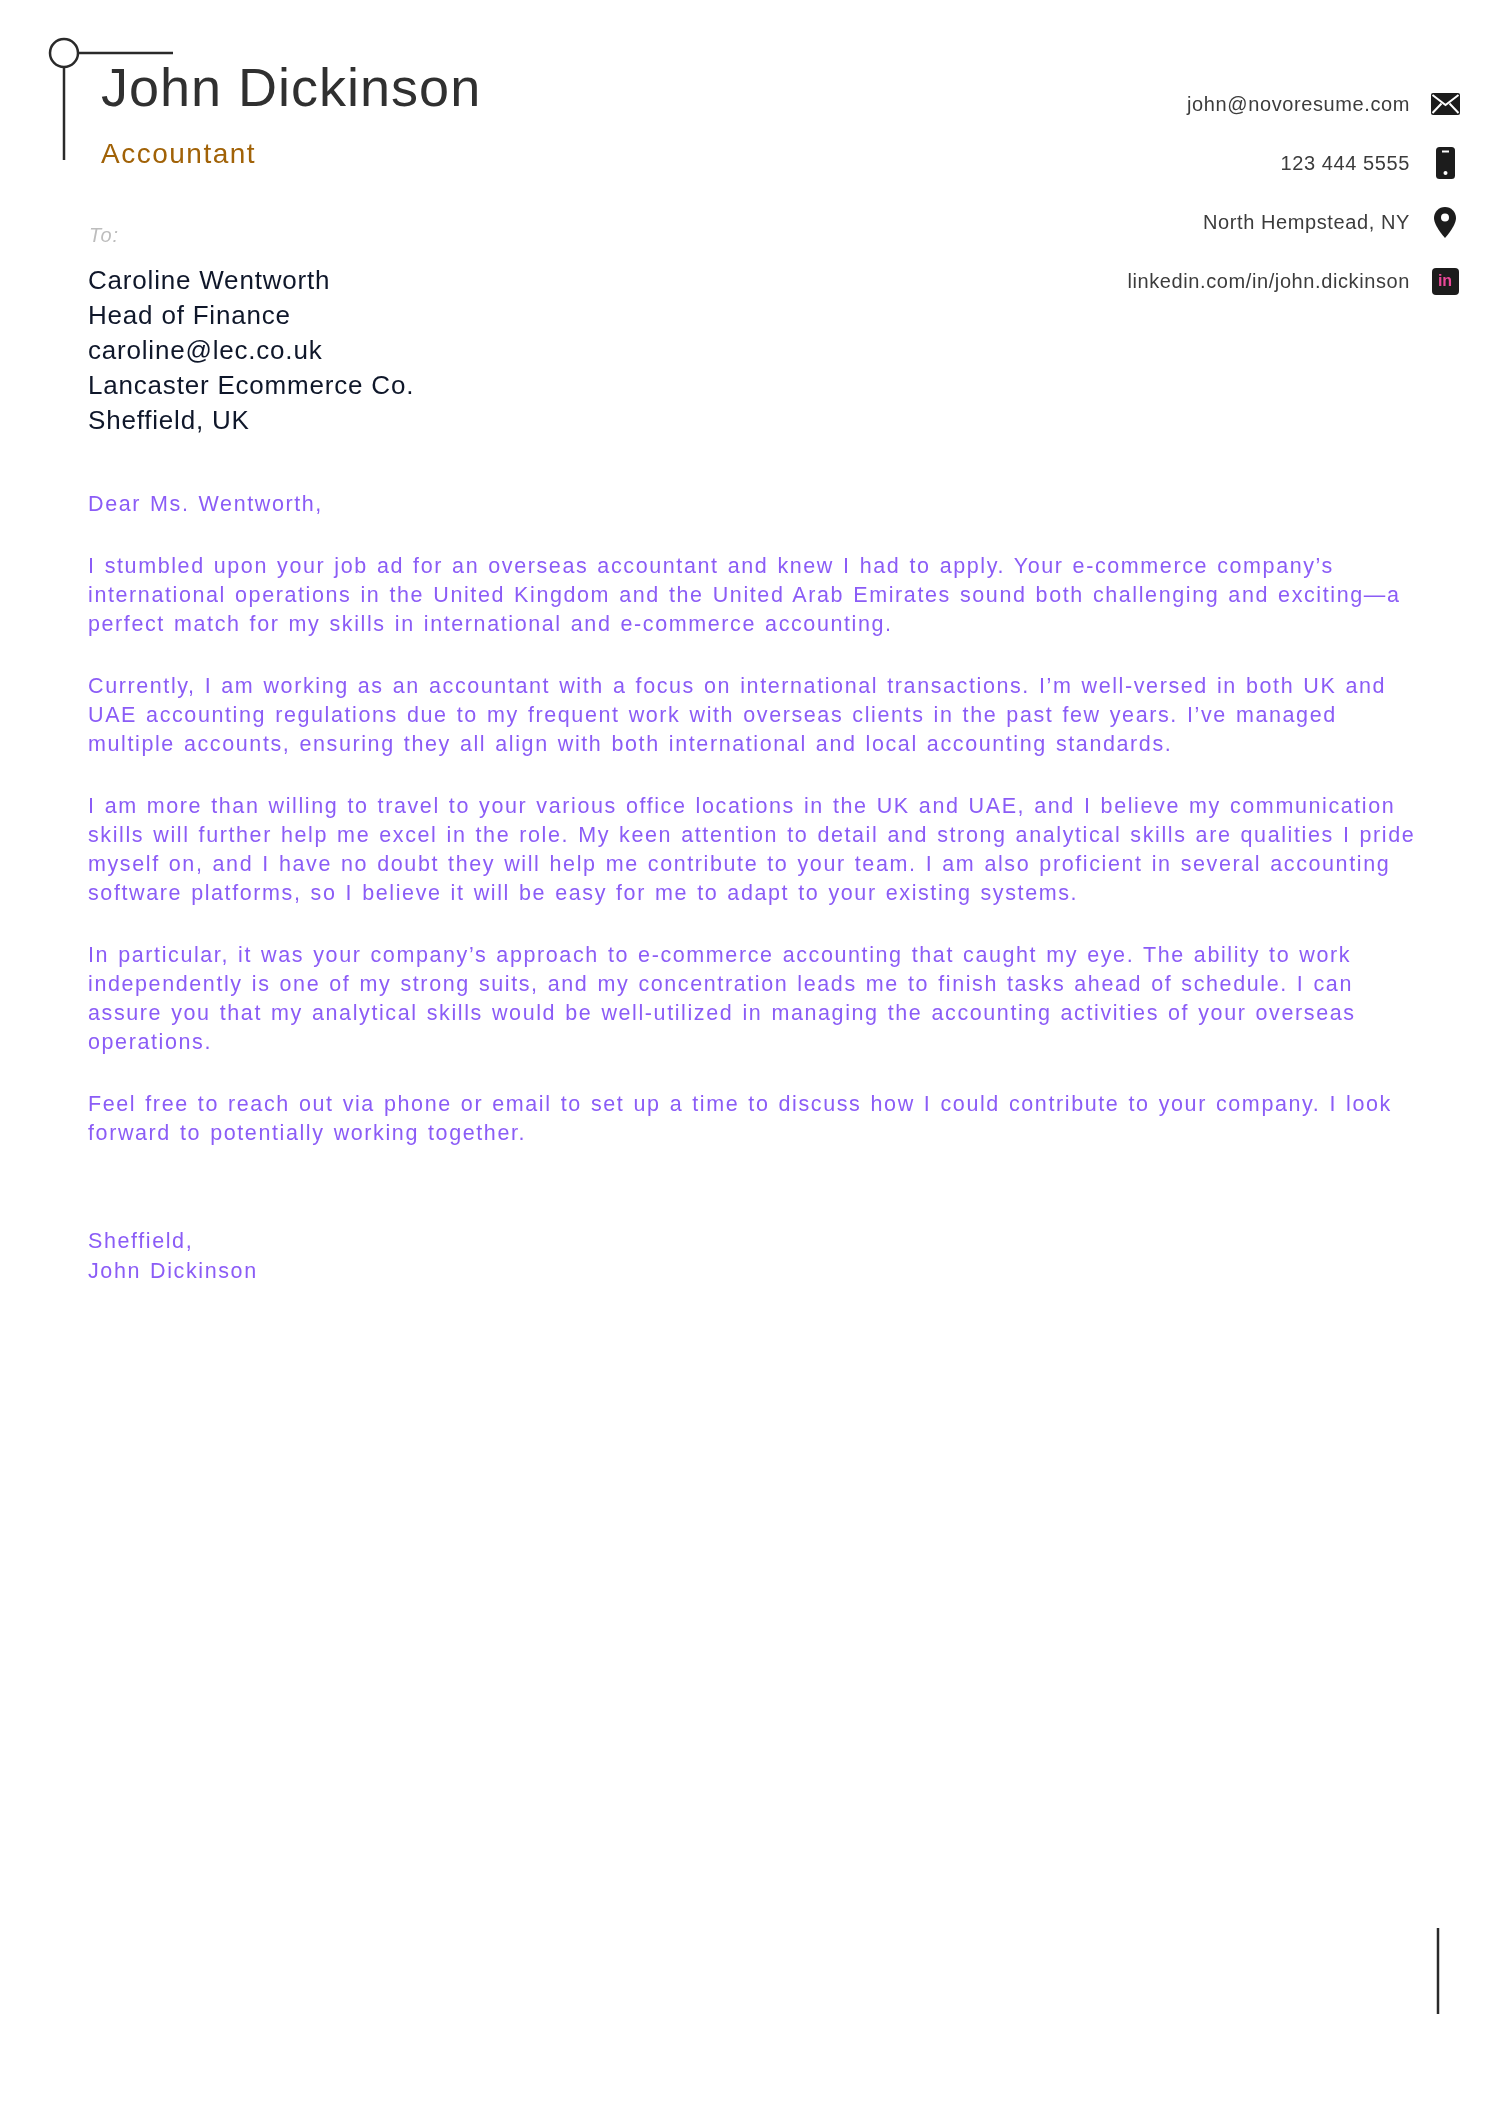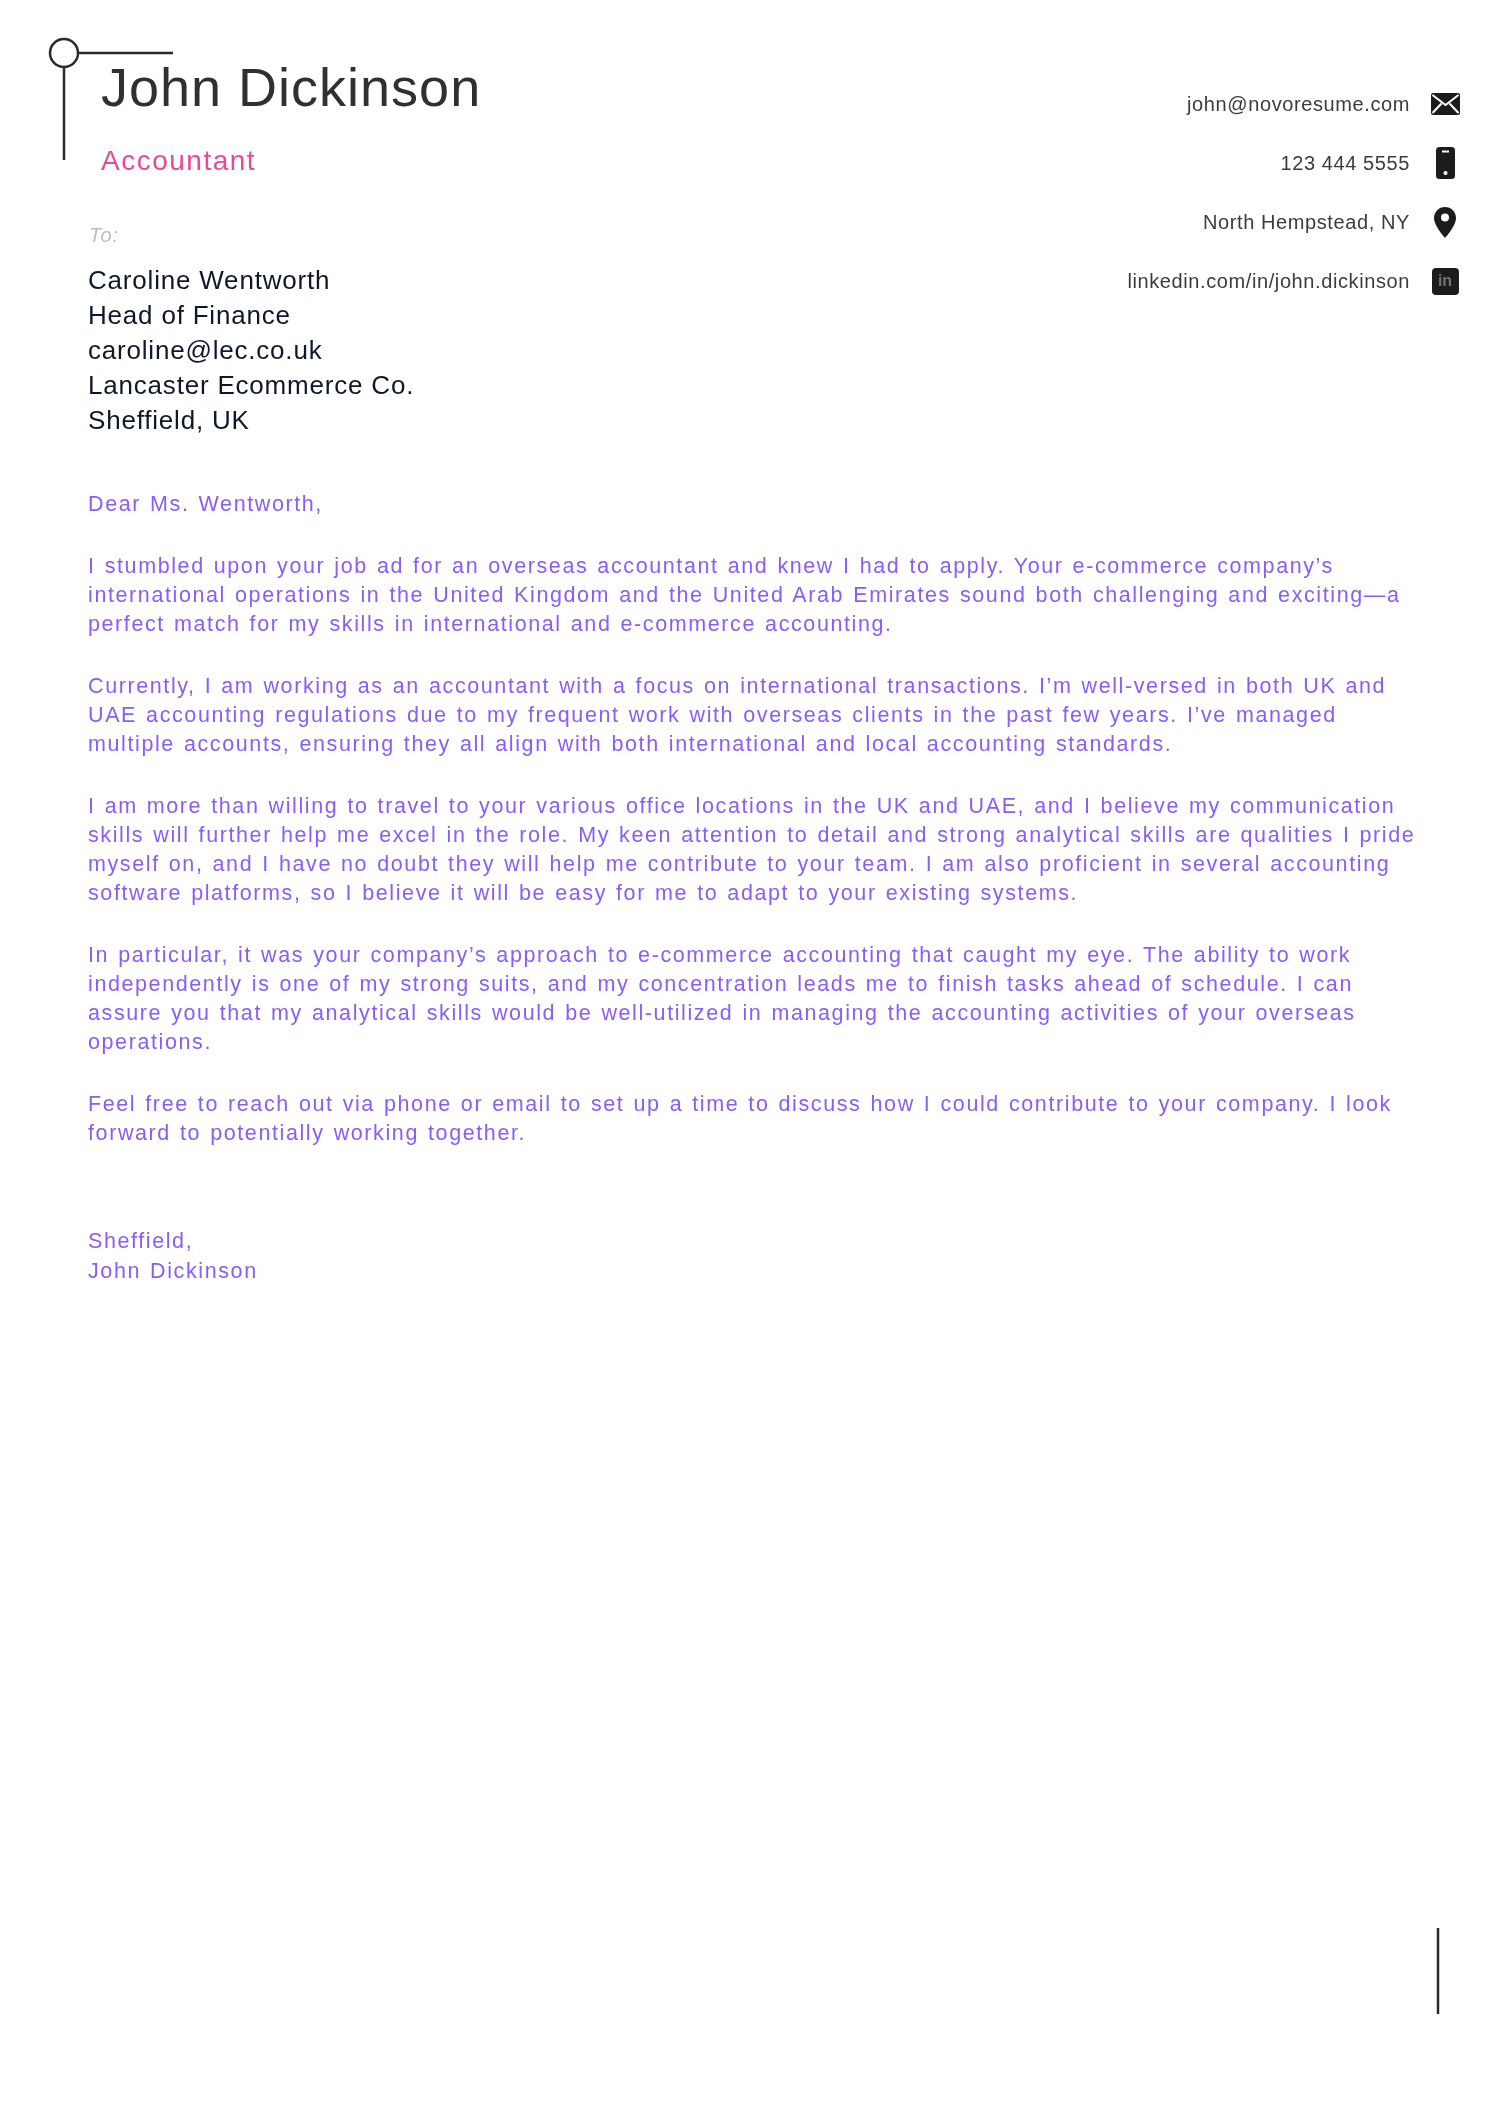--- a/index.html
+++ b/index.html
@@ -5,28 +5,28 @@
   * { margin:0; padding:0; box-sizing:border-box; }
   html,body { background:#ffffff; }
   .page {
     position:relative; width:1500px; height:2014px; background:#ffffff;
     font-family:"Liberation Sans","DejaVu Sans",sans-serif; color:#3d3d3d; overflow:hidden;
   }
   .deco-overlay { position:absolute; left:0; top:0; width:1500px; height:2122px; pointer-events:none; }
 
   .header-left { position:absolute; left:101px; top:56px; }
   .person-name { font-size:54px; font-weight:400; color:#303030; letter-spacing:1px; line-height:1.15; }
-  .person-title { font-size:28px; font-weight:400; color:#ec4899; letter-spacing:1.5px; margin-top:27px; }
+  .person-title { font-size:28px; font-weight:400; color:#a16207; letter-spacing:1.5px; margin-top:20px; }
 
   .contact { position:absolute; top:88px; right:40px; display:flex; flex-direction:column; gap:27px; align-items:flex-end; }
   .contact-row { display:flex; align-items:center; gap:20px; }
   .contact-label { font-size:20px; color:#3c3c3c; letter-spacing:0.6px; white-space:nowrap; }
   .icon-box { width:30px; height:32px; display:flex; align-items:center; justify-content:center; }
   .li-badge { width:27px; height:27px; background:#1c1c1c; border-radius:4px; display:flex; align-items:center; justify-content:center; }
-  .li-badge span { color:#737373; font-size:16px; font-weight:bold; letter-spacing:0; }
+  .li-badge span { color:#ec4899; font-size:16px; font-weight:bold; letter-spacing:0; }
 
   .to-label { position:absolute; left:89px; top:224px; font-size:20px; font-style:italic; color:#bdbdbd; letter-spacing:1px; }
   .recipient { position:absolute; left:88px; top:263px; font-size:26px; line-height:35px; color:#0f172a; letter-spacing:0.8px; }
 
   .body-text {
     position:absolute; left:88px; top:490px; width:1340px;
     font-size:21.5px; line-height:29px; letter-spacing:1.6px; word-spacing:1.5px; color:#8b5cf6;
   }
   .body-text p { margin:0 0 33px 0; }
   .signature-block { margin-top:78px; line-height:30px; }

